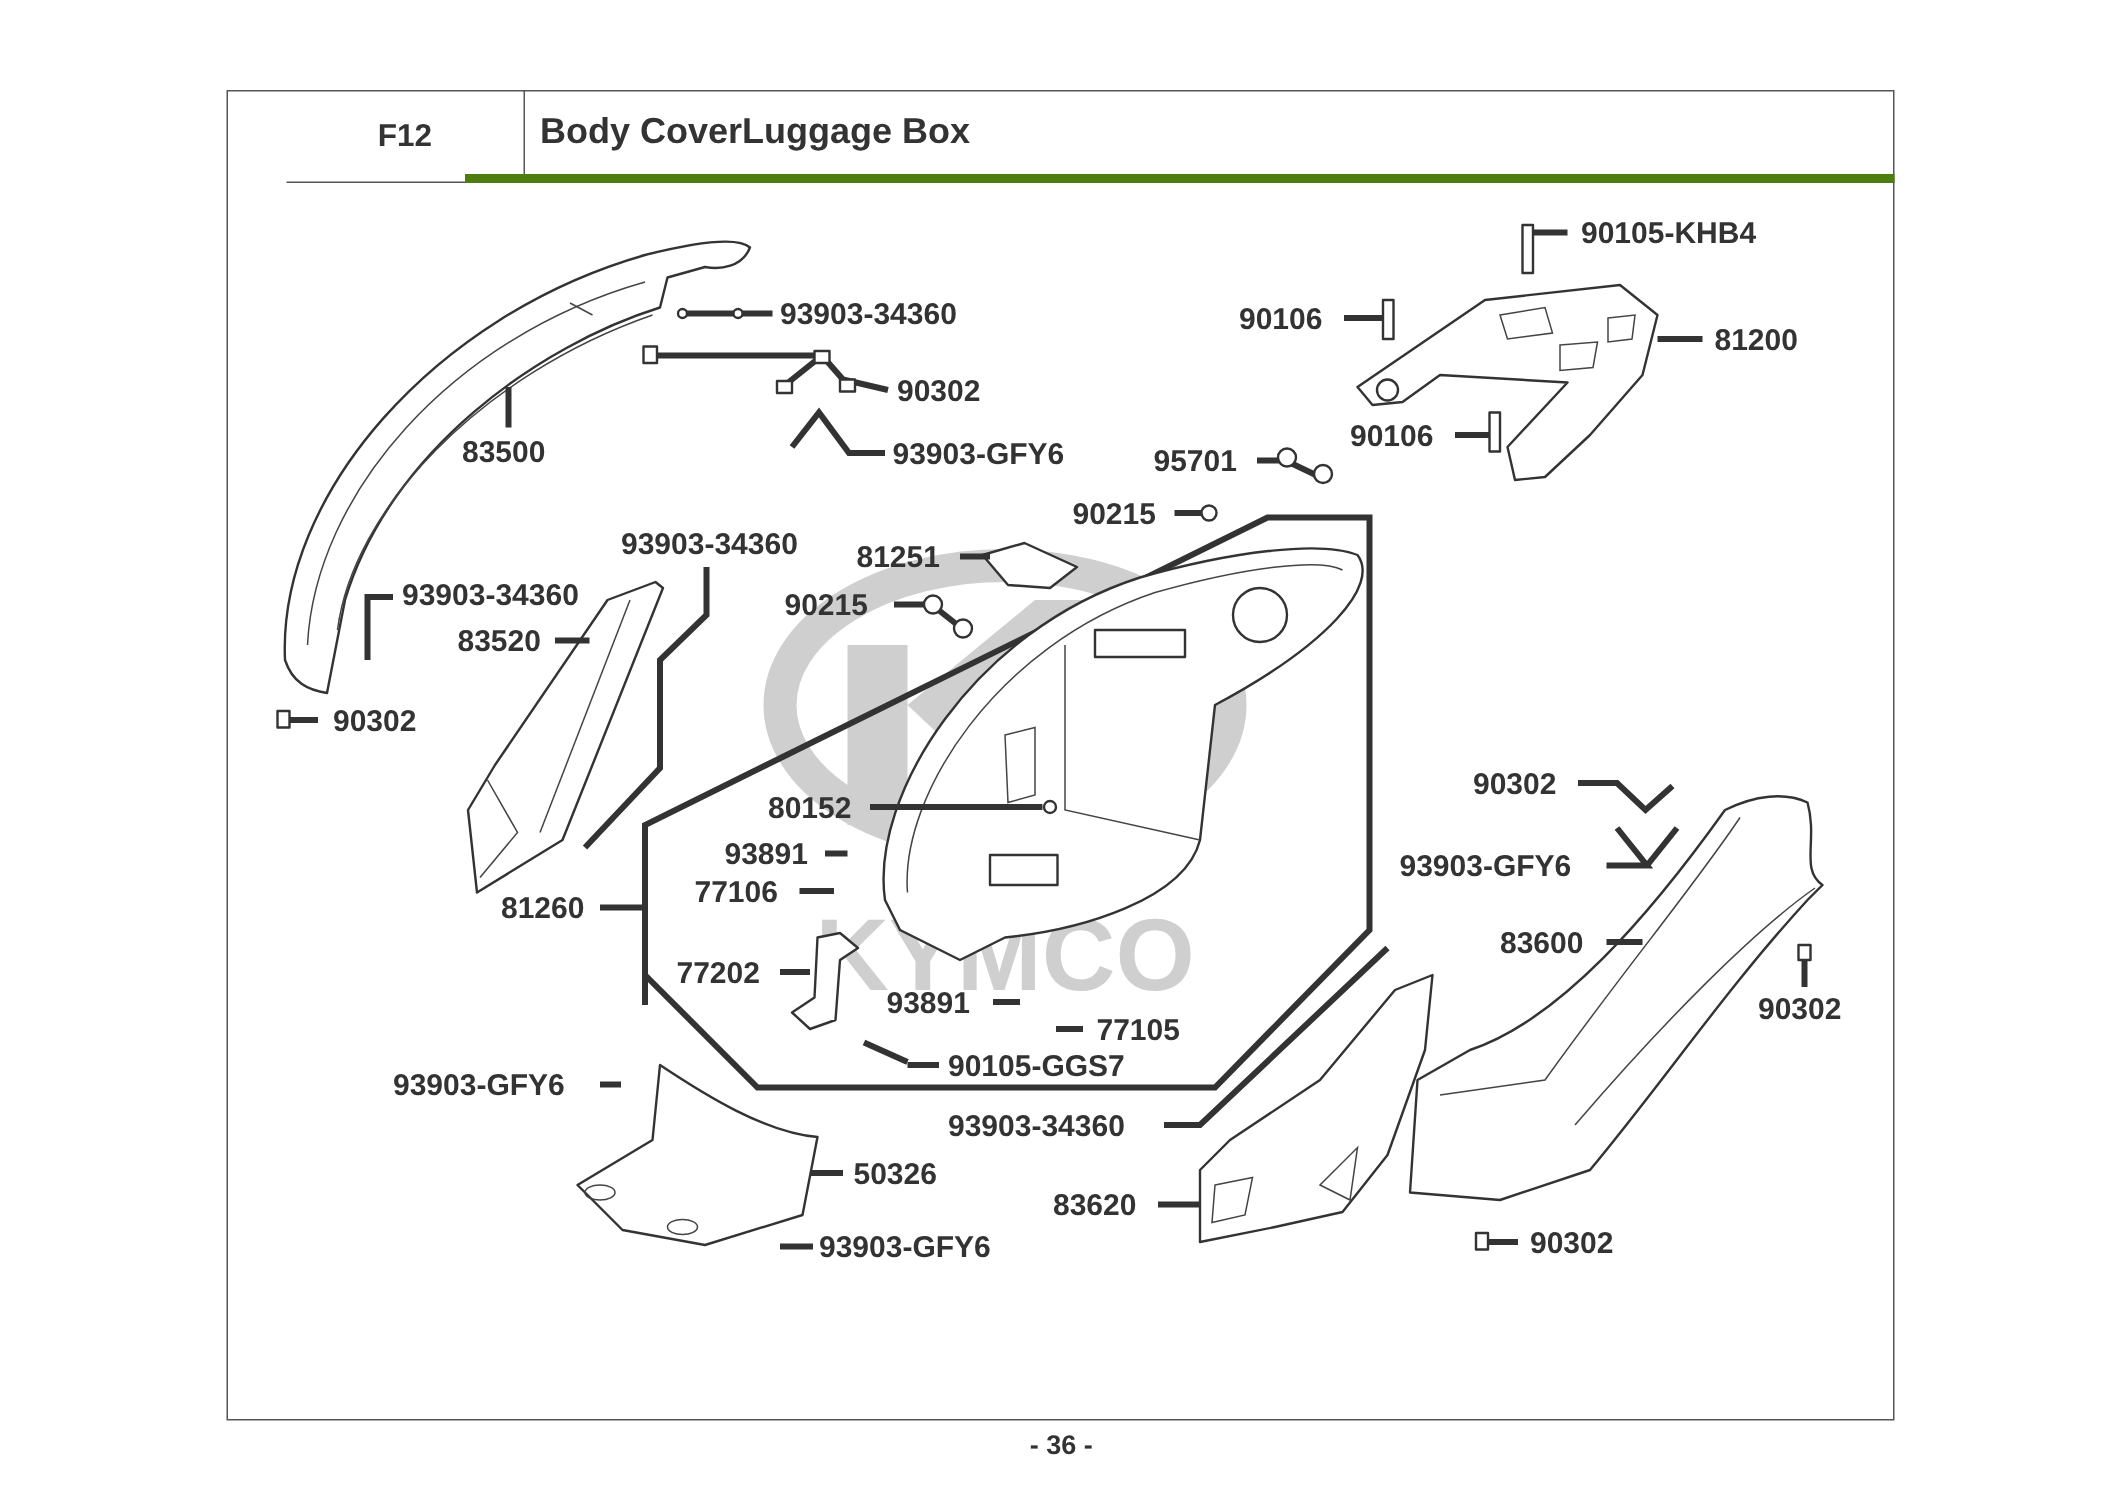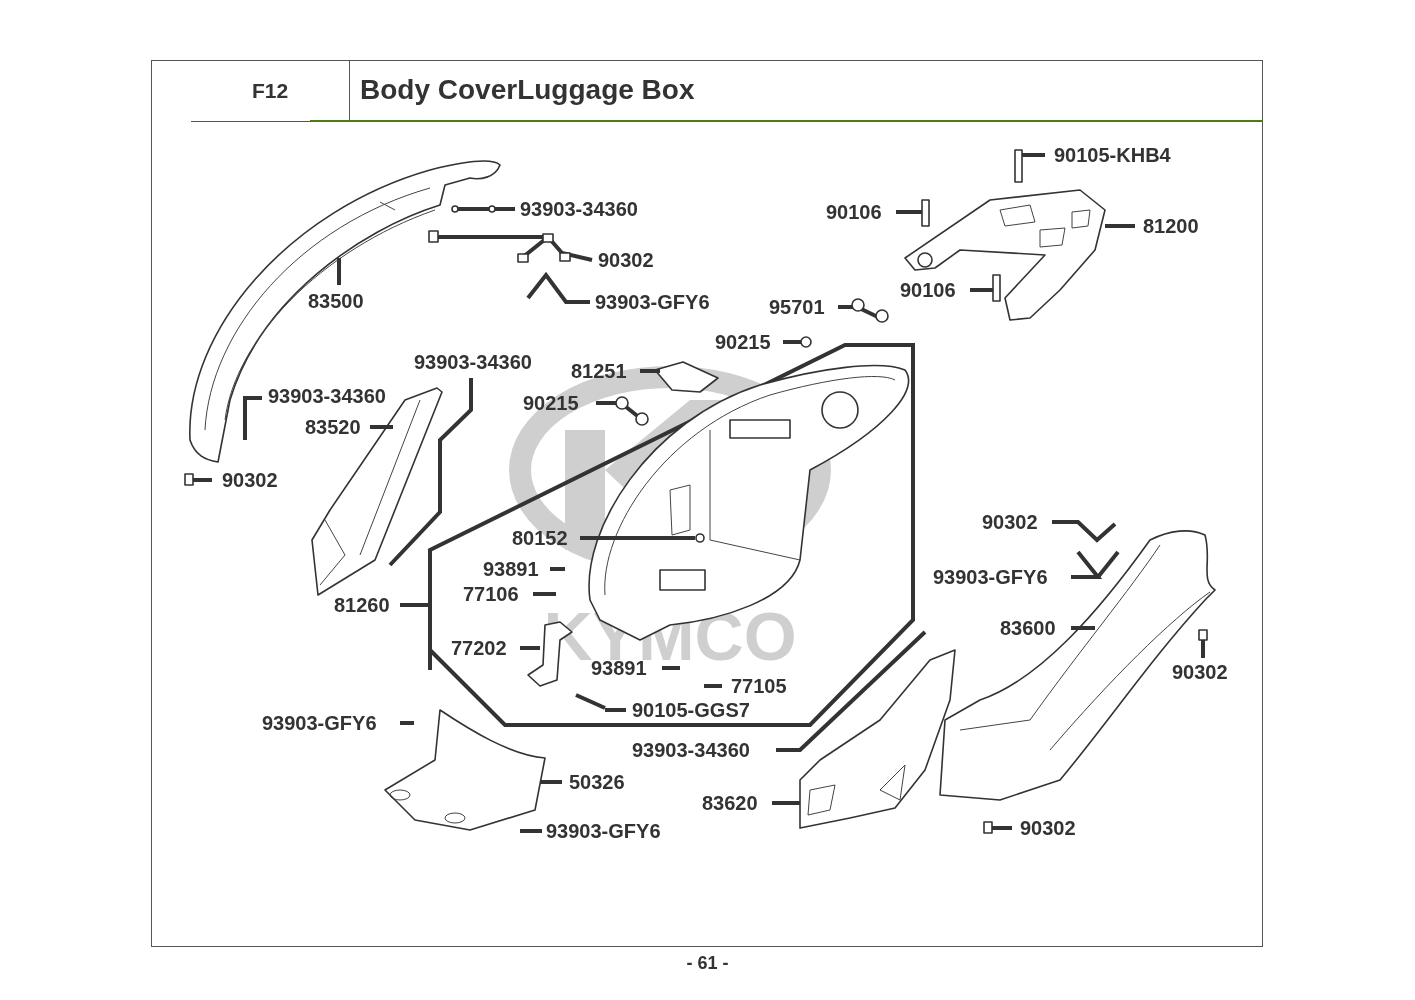--- a/index.html
+++ b/index.html
@@ -4,22 +4,22 @@
 <style>
   html, body { margin:0; padding:0; background:#ffffff; }
   body { width:1415px; height:1000px; position:relative; overflow:hidden;
          font-family:"Liberation Sans", sans-serif; color:#333333; }
   .frame { position:absolute; left:151px; top:60px; width:1112px; height:887px;
            border:1px solid #555555; box-sizing:border-box; }
   .hdr-code { position:absolute; left:151px; top:60px; width:159px; height:62px;
               border-right:1px solid #555555; border-bottom:1px solid #555555; box-sizing:border-box;
               font-weight:bold; font-size:21px; display:flex; align-items:center; justify-content:center;margin-left:40px; }
   .hdr-title { position:absolute; left:310px; top:60px; width:953px; height:62px;
-               border-bottom:2px solid #4d7c0f; box-sizing:border-box;
-               font-weight:bold; font-size:28px; display:flex; align-items:center; padding-left:50px; }
+               border-bottom:6px solid #4d7c0f; box-sizing:border-box;
+               font-weight:bold; font-size:24px; display:flex; align-items:center; padding-left:50px; }
   .page-num { position:absolute; left:0; width:1415px; top:953px; text-align:center;
               font-weight:bold; font-size:18px; }
   svg#diagram { position:absolute; left:0; top:0; }
   .lbl { font-family:"Liberation Sans", sans-serif; font-weight:bold; font-size:20px; fill:#333333; }
   .lead { stroke:#333333; stroke-width:4; fill:none; }
   .part { stroke:#333333; stroke-width:1.6; fill:#ffffff; stroke-linejoin:round; }
   .thin { stroke:#444444; stroke-width:1; fill:none; }
   .wm { fill:#cfcfcf; }
 </style>
 </head>
@@ -217,13 +217,13 @@
     <text class="lbl" x="1172" y="679">90302</text>
     <text class="lbl" x="262" y="730">93903-GFY6</text>
     <text class="lbl" x="569" y="789">50326</text>
     <text class="lbl" x="632" y="757">93903-34360</text>
     <text class="lbl" x="702" y="810">83620</text>
     <text class="lbl" x="546" y="838">93903-GFY6</text>
     <text class="lbl" x="1020" y="835">90302</text>
   </g>
 </svg>
 
-<div class="page-num">- 61 -</div>
+<div class="page-num">- 36 -</div>
 
 </body></html>

